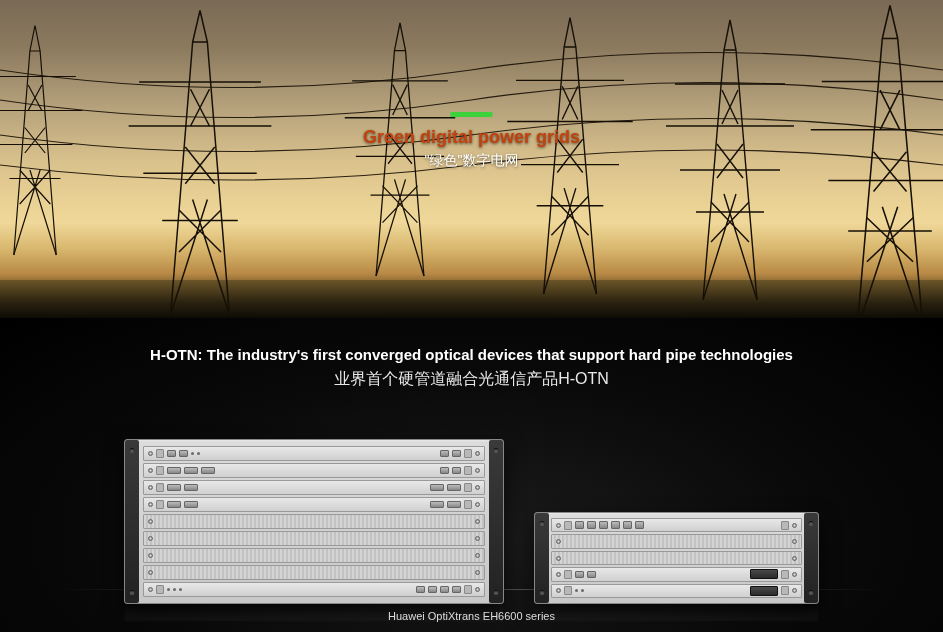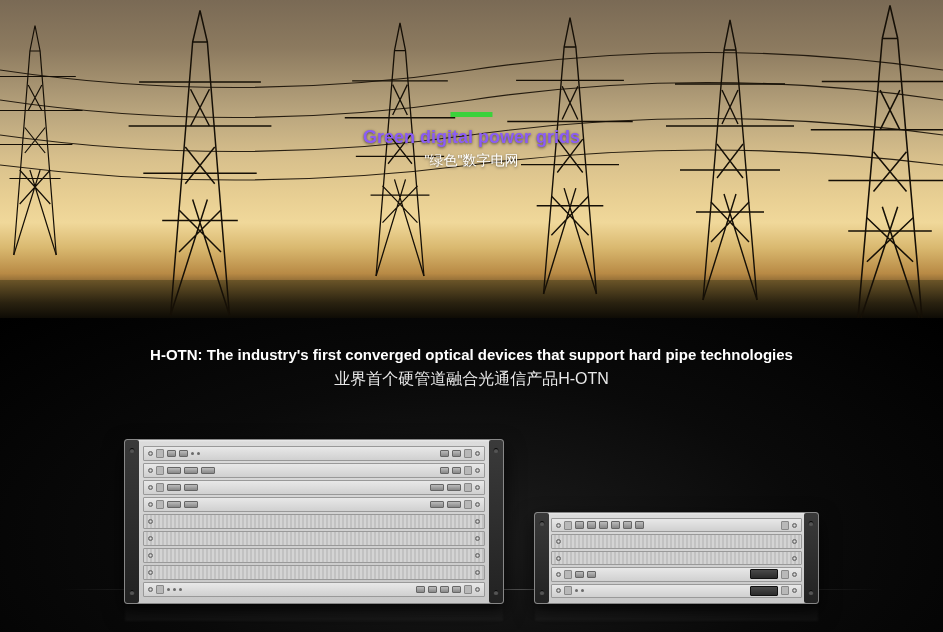--- a/index.html
+++ b/index.html
@@ -54,21 +54,21 @@
     text-align: center;
     z-index: 5;
   }
   .accent-bar {
     width: 42px;
     height: 5px;
     background: #3bd23b;
     margin: 0 auto 10px;
   }
   .hero-title-en {
-    color: #8b5cf6;
+    color: #c2410c;
     font-size: 18px;
     font-weight: bold;
     text-shadow: 0 1px 3px rgba(0,0,0,0.6);
     white-space: nowrap;
   }
   .hero-title-cn {
     color: #fff;
     font-size: 14px;
     margin-top: 4px;
     text-shadow: 0 1px 3px rgba(0,0,0,0.6);
@@ -449,13 +449,14 @@
           <span class="darkmod"></span>
           <span class="handle"></span>
             <span class="screw"></span>
         </div>
       </div>
       <div class="reflection"></div>
     </div>
 
   </div>
 
+  <div class="product-caption">Huawei OptiXtrans EH6600 series</div>
 </div>
 
 </body></html>

